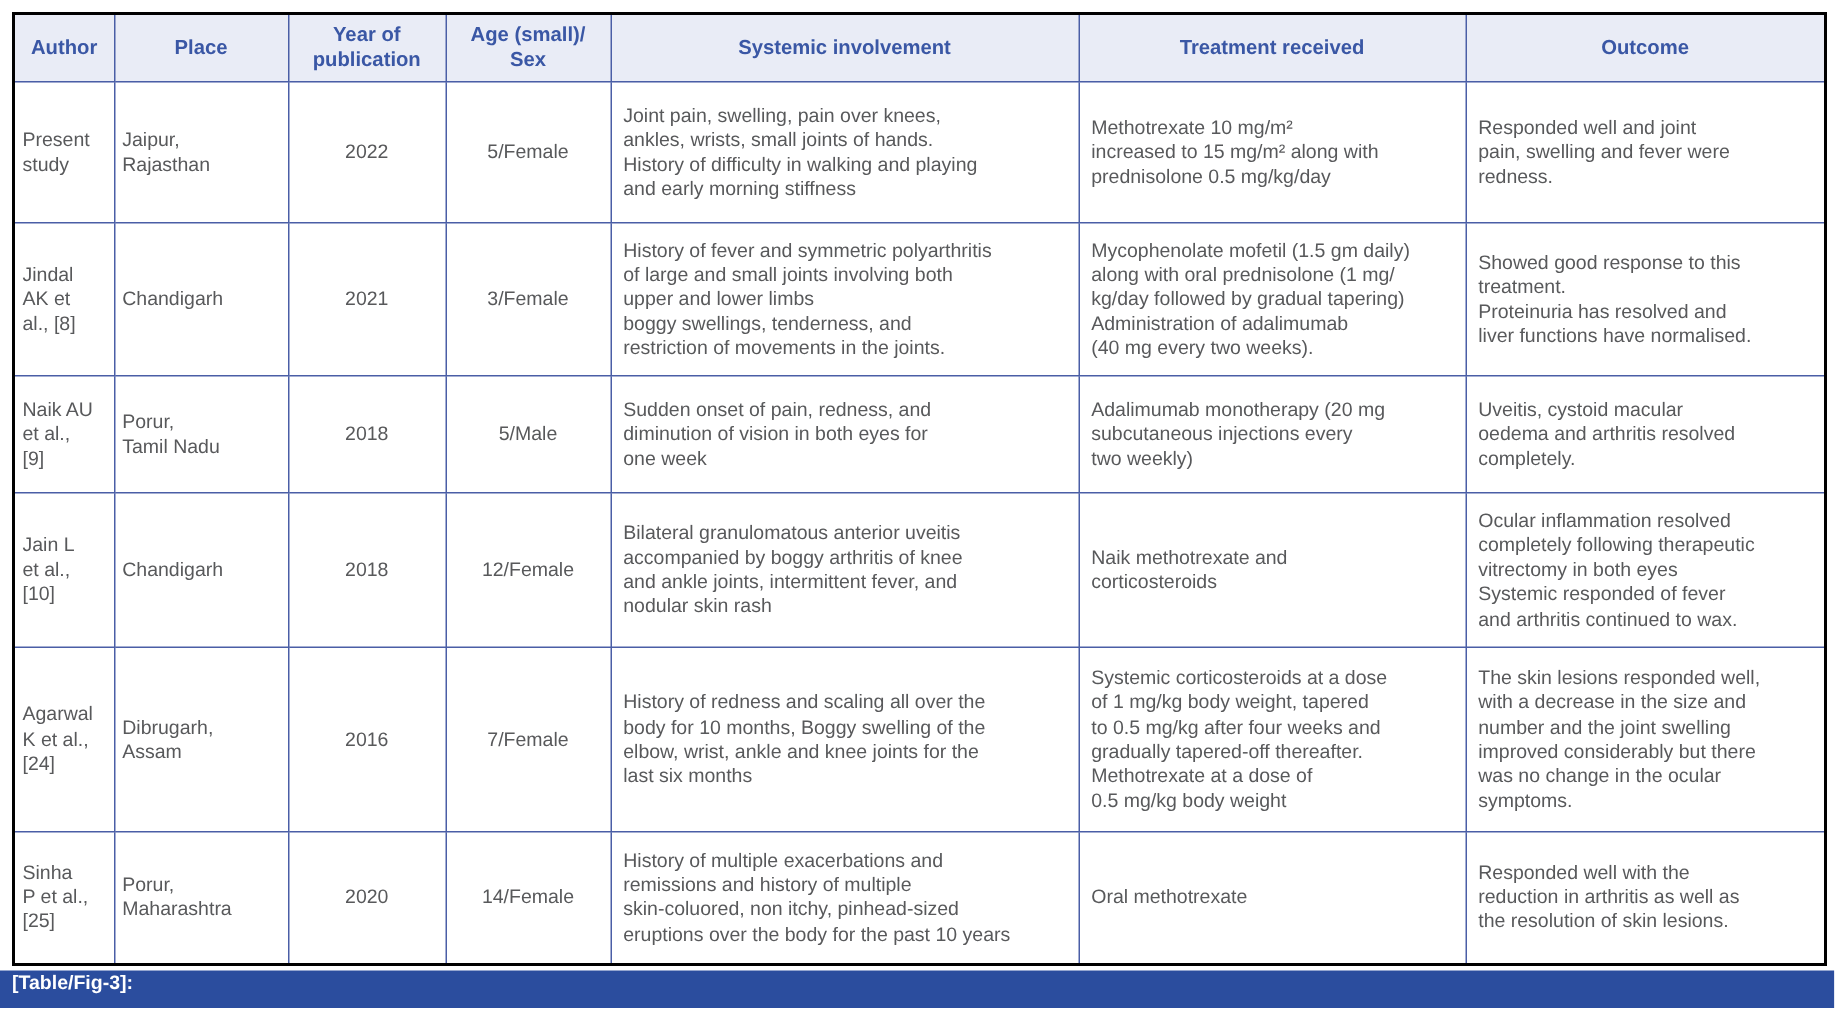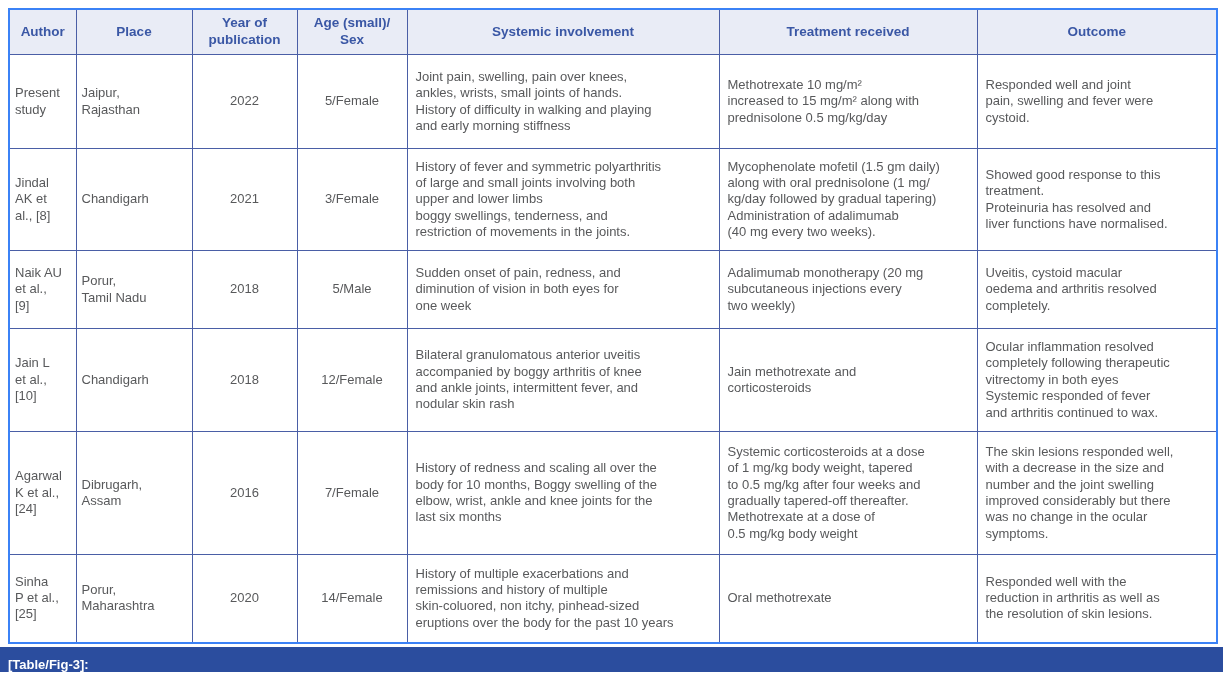--- a/index.html
+++ b/index.html
@@ -14,21 +14,21 @@
     width: 1223px;
     height: 676px;
     background: #ffffff;
     overflow: hidden;
   }
   table.case-table {
     border-collapse: collapse;
     table-layout: fixed;
     width: 1208px;
     margin: 8px 0 0 8px;
-    border: 2px solid #3b82f6;
+    border: 2px solid #000000;
   }
   table.case-table th,
   table.case-table td {
     border: 1px solid #4a5ea6;
     white-space: pre-line;
     overflow-wrap: break-word;
     vertical-align: middle;
   }
   table.case-table th {
     background: #e9ecf6;
@@ -62,21 +62,21 @@
   tbody tr:nth-child(5) { height: 123px; }
   tbody tr:nth-child(6) { height: 88px; }
   .caption-bar {
     margin-top: 3px;
     width: 1223px;
     height: 25px;
     background: #2b4d9e;
     color: #ffffff;
     font-size: 13px;
     display: flex;
-    align-items: flex-end;
+    align-items: flex-start;
     box-sizing: border-box;
     padding-left: 8px;
   }
   .caption-bar .cap-label {
     font-weight: bold;
     margin-right: 6px;
     white-space: nowrap;
   }
 </style>
 </head>
@@ -117,21 +117,21 @@
         <td>5/Female</td>
         <td>Joint pain, swelling, pain over knees,
 ankles, wrists, small joints of hands.
 History of difficulty in walking and playing
 and early morning stiffness</td>
         <td>Methotrexate 10 mg/m²
 increased to 15 mg/m² along with
 prednisolone 0.5 mg/kg/day</td>
         <td>Responded well and joint
 pain, swelling and fever were
-cystoid.</td>
+redness.</td>
       </tr>
       <tr>
         <td>Jindal
 AK et
 al., [8]</td>
         <td>Chandigarh</td>
         <td>2021</td>
         <td>3/Female</td>
         <td>History of fever and symmetric polyarthritis
 of large and small joints involving both
@@ -170,21 +170,21 @@
         <td>Jain L
 et al.,
 [10]</td>
         <td>Chandigarh</td>
         <td>2018</td>
         <td>12/Female</td>
         <td>Bilateral granulomatous anterior uveitis
 accompanied by boggy arthritis of knee
 and ankle joints, intermittent fever, and
 nodular skin rash</td>
-        <td>Jain methotrexate and
+        <td>Naik methotrexate and
 corticosteroids</td>
         <td>Ocular inflammation resolved
 completely following therapeutic
 vitrectomy in both eyes
 Systemic responded of fever
 and arthritis continued to wax.</td>
       </tr>
       <tr>
         <td>Agarwal
 K et al.,

